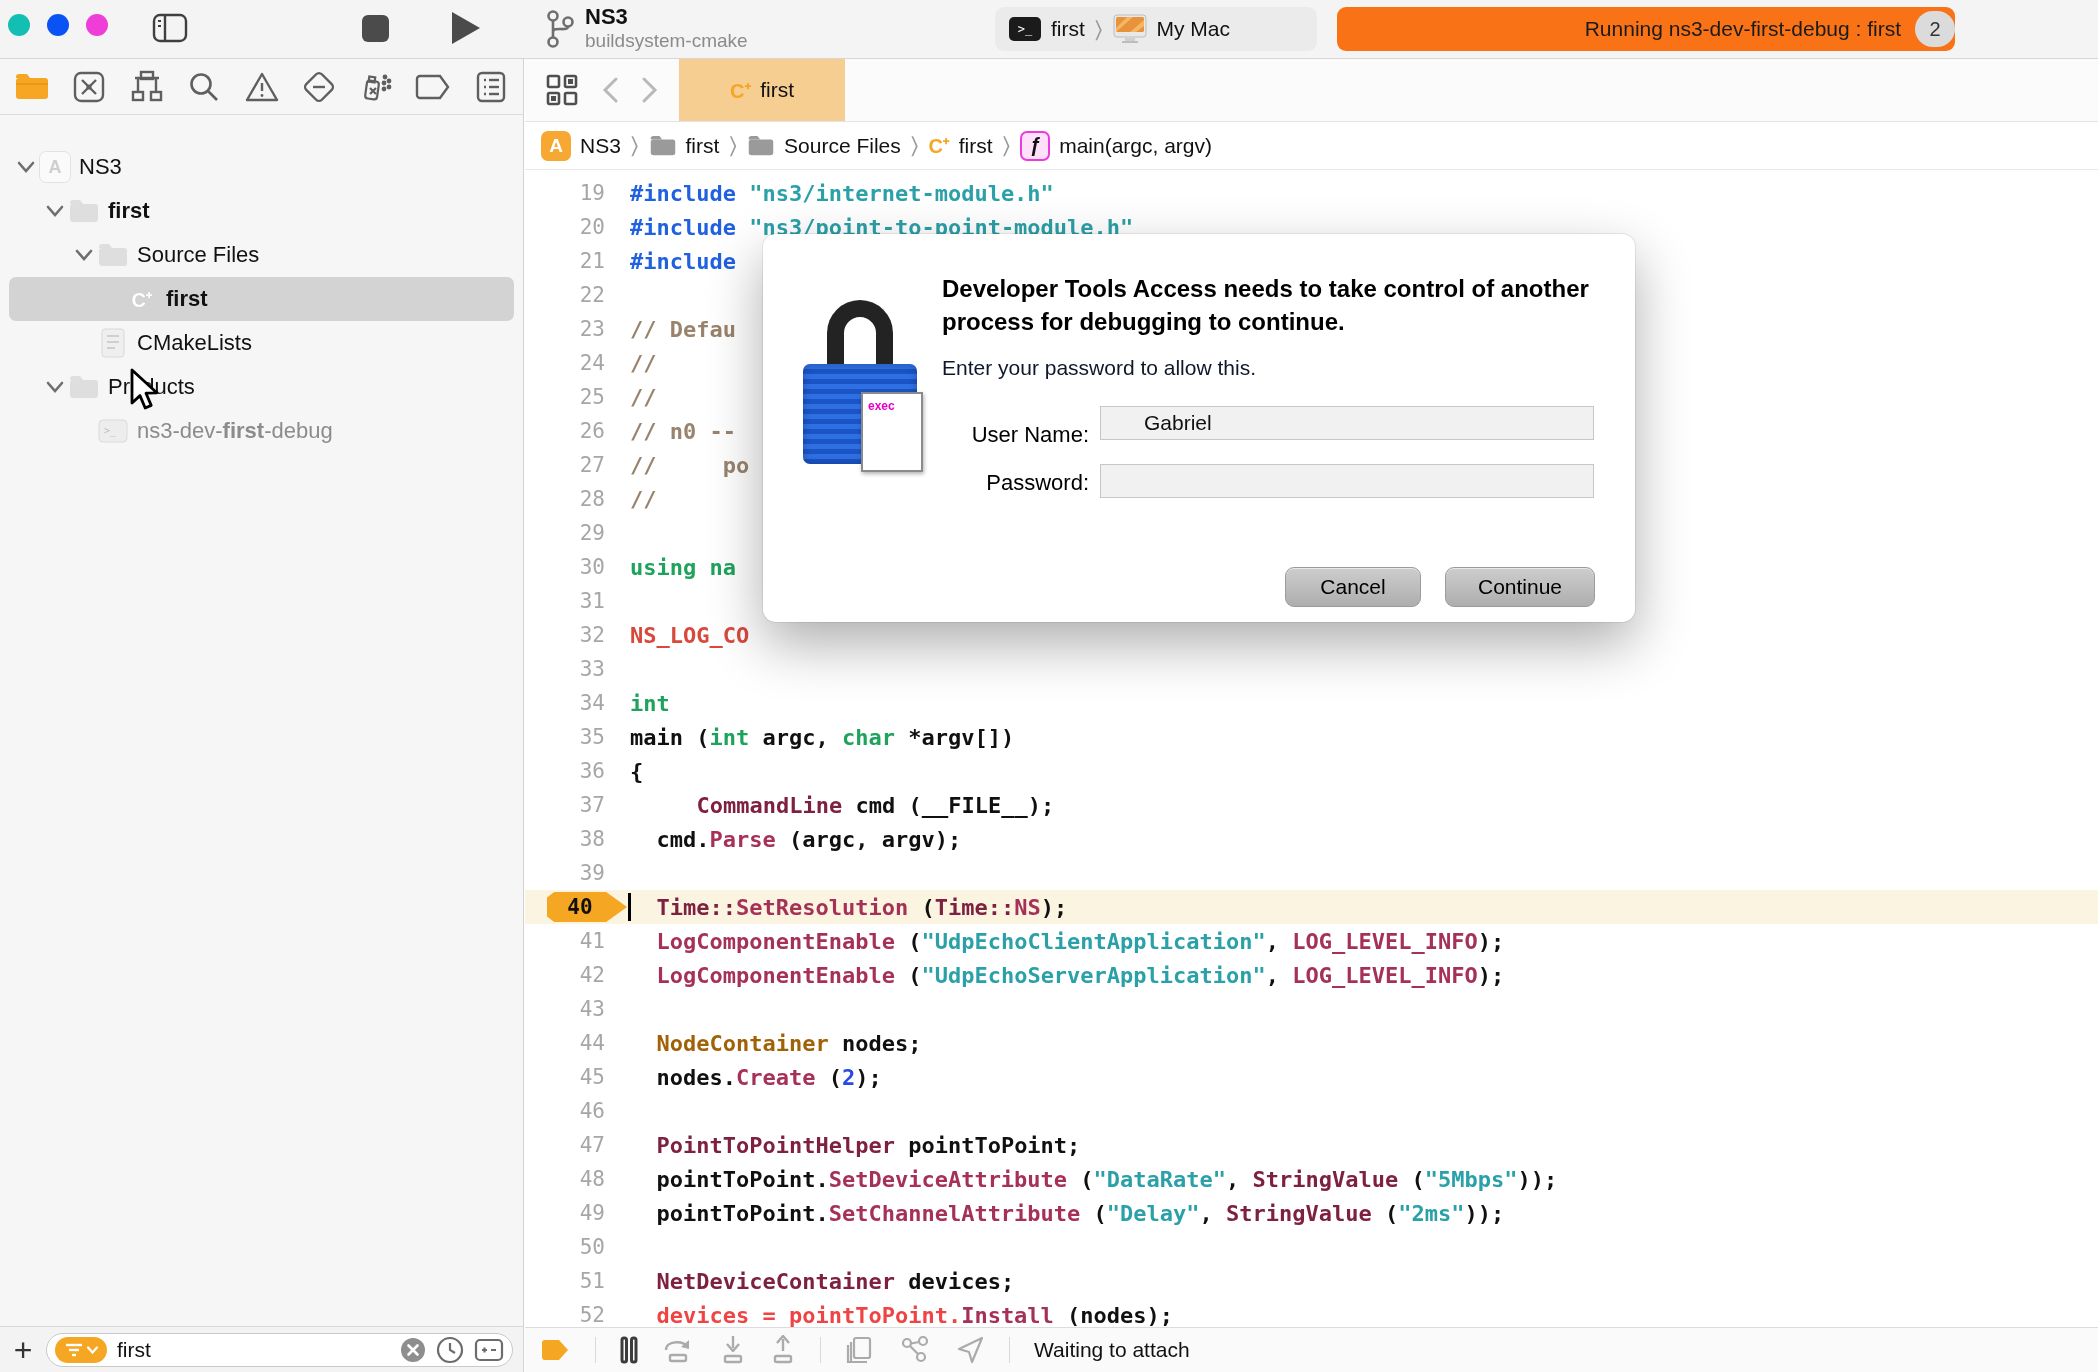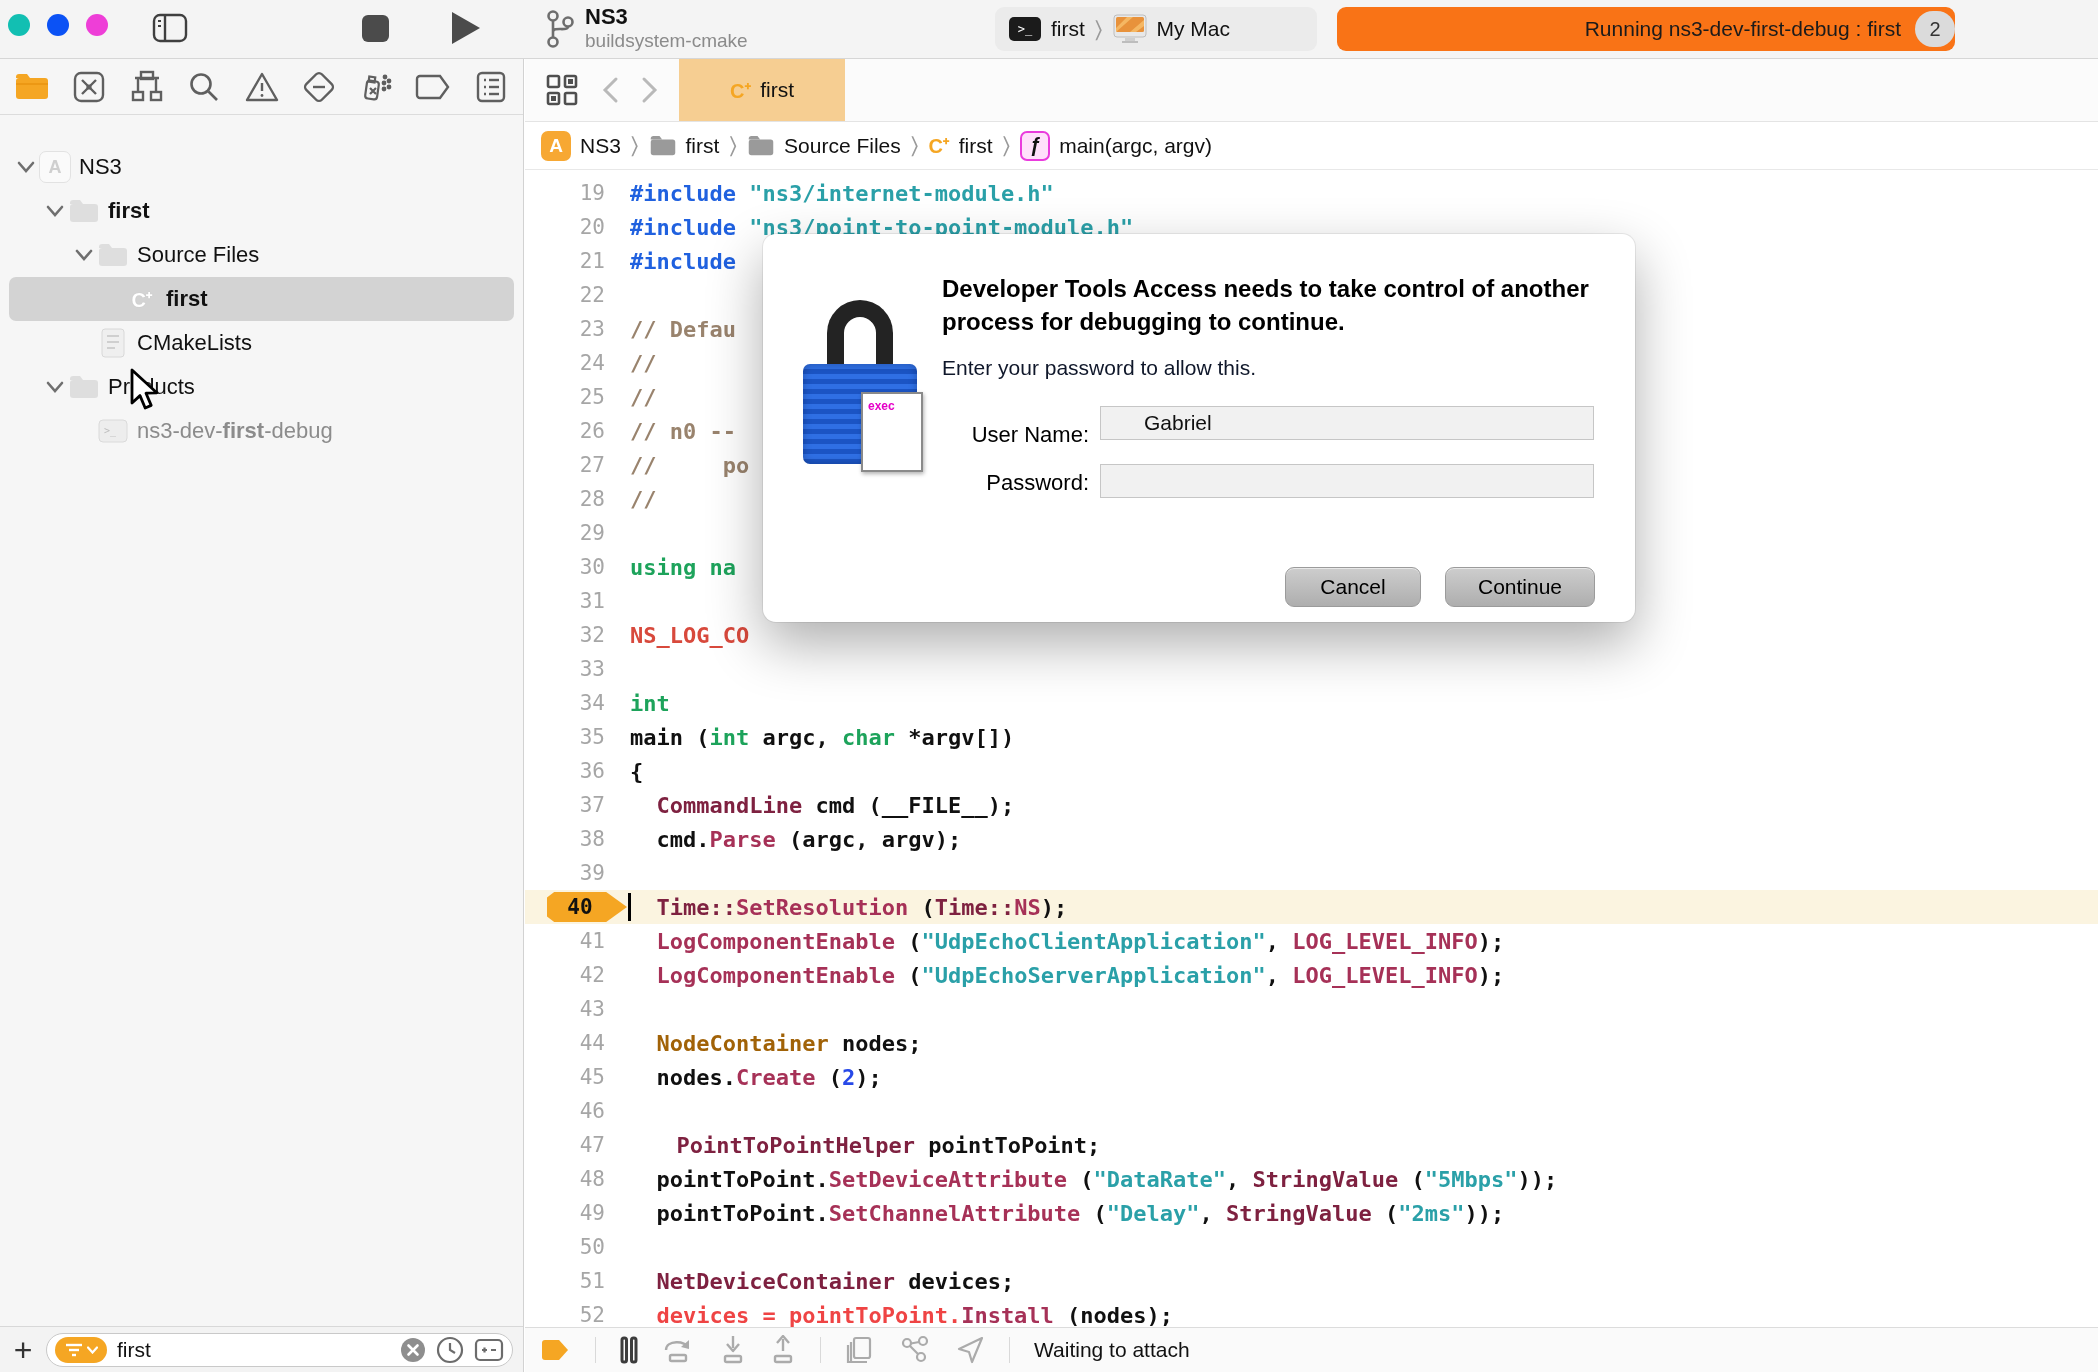--- a/index.html
+++ b/index.html
@@ -490,21 +490,21 @@
       <div class="cline">
         <span class="gnum">35</span>
         <span class="src"><span style="color: rgb(16, 16, 16);">main (</span><span style="color: rgb(29, 163, 91);">int</span><span style="color: rgb(16, 16, 16);"> argc, </span><span style="color: rgb(29, 163, 91); text-align: right;">char</span><span style="color: rgb(16, 16, 16);"> *argv[])</span></span>
       </div>
       <div class="cline">
         <span class="gnum">36</span>
         <span class="src"><span style="color: rgb(16, 16, 16);">{</span></span>
       </div>
       <div class="cline">
         <span class="gnum">37</span>
-        <span class="src"><span style="color: rgb(16, 16, 16);">  </span><span style="color: rgb(126, 33, 64);">CommandLine</span><span style="color: rgb(16, 16, 16);"> cmd (__FILE__);</span></span>
+        <span class="src"><span style="color: rgb(16, 16, 16);">  </span><span style="color: rgb(126, 33, 64); margin-left: 40px;">CommandLine</span><span style="color: rgb(16, 16, 16);"> cmd (__FILE__);</span></span>
       </div>
       <div class="cline">
         <span class="gnum">38</span>
         <span class="src"><span style="color: rgb(16, 16, 16);">  cmd.</span><span style="color: rgb(166, 49, 87);">Parse</span><span style="color: rgb(16, 16, 16);"> (argc, argv);</span></span>
       </div>
       <div class="cline">
         <span class="gnum">39</span>
         <span class="src"></span>
       </div>
       <div class="cline current">
@@ -531,21 +531,21 @@
       <div class="cline">
         <span class="gnum">45</span>
         <span class="src"><span style="color: rgb(16, 16, 16);">  nodes.</span><span style="color: rgb(166, 49, 87);">Create</span><span style="color: rgb(16, 16, 16);"> (</span><span style="color: rgb(39, 73, 232);">2</span><span style="color: rgb(16, 16, 16);">);</span></span>
       </div>
       <div class="cline">
         <span class="gnum">46</span>
         <span class="src"></span>
       </div>
       <div class="cline">
         <span class="gnum">47</span>
-        <span class="src"><span style="color: rgb(16, 16, 16);">  </span><span style="color: rgb(126, 33, 64); margin-left: 20px;">PointToPointHelper</span><span style="color: rgb(16, 16, 16);"> pointToPoint;</span></span>
+        <span class="src"><span style="color: rgb(16, 16, 16);">  </span><span style="color: rgb(126, 33, 64);">PointToPointHelper</span><span style="color: rgb(16, 16, 16);"> pointToPoint;</span></span>
       </div>
       <div class="cline">
         <span class="gnum">48</span>
         <span class="src"><span style="color: rgb(16, 16, 16);">  pointToPoint.</span><span style="color: rgb(166, 49, 87);">SetDeviceAttribute</span><span style="color: rgb(16, 16, 16);"> (</span><span style="color: rgb(42, 160, 168);">"DataRate"</span><span style="color: rgb(16, 16, 16);">, </span><span style="color: rgb(126, 33, 64);">StringValue</span><span style="color: rgb(16, 16, 16);"> (</span><span style="color: rgb(42, 160, 168);">"5Mbps"</span><span style="color: rgb(16, 16, 16);">));</span></span>
       </div>
       <div class="cline">
         <span class="gnum">49</span>
         <span class="src"><span style="color: rgb(16, 16, 16);">  pointToPoint.</span><span style="color: rgb(166, 49, 87);">SetChannelAttribute</span><span style="color: rgb(16, 16, 16);"> (</span><span style="color: rgb(42, 160, 168);">"Delay"</span><span style="color: rgb(16, 16, 16);">, </span><span style="color: rgb(126, 33, 64);">StringValue</span><span style="color: rgb(16, 16, 16);"> (</span><span style="color: rgb(42, 160, 168);">"2ms"</span><span style="color: rgb(16, 16, 16);">));</span></span>
       </div>
       <div class="cline">

